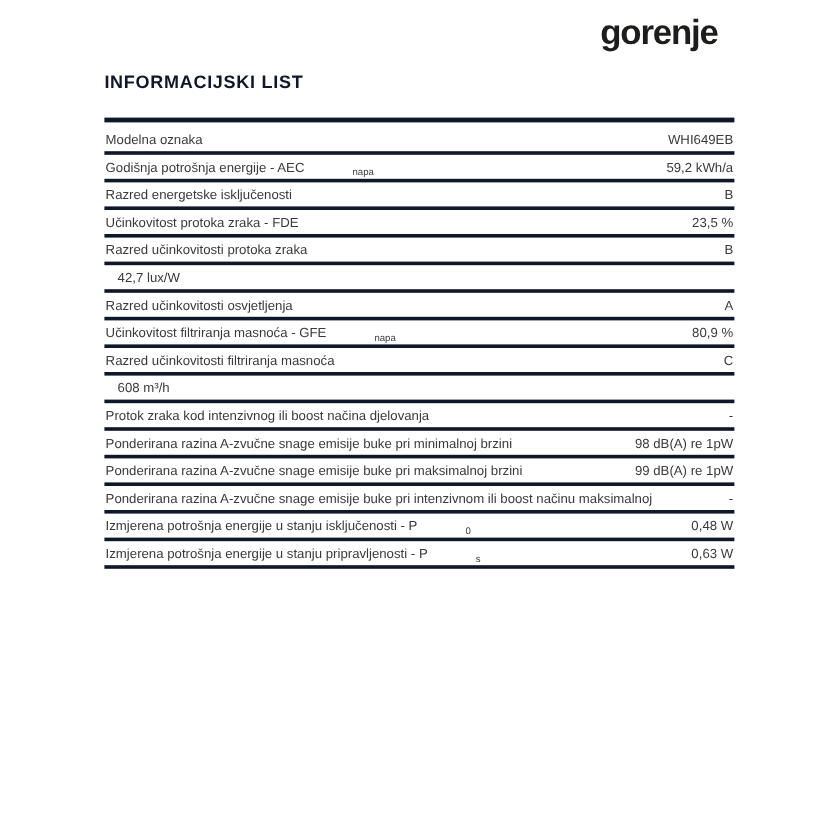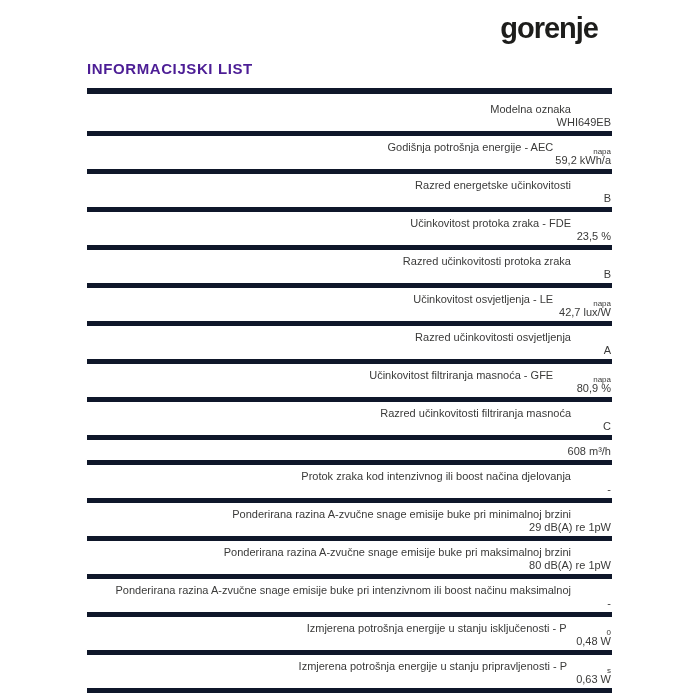--- a/index.html
+++ b/index.html
@@ -23,35 +23,34 @@
   .content {
     position: absolute;
     left: 87px;
     top: 60px;
     width: 525px;
   }
   .title {
     font-size: 15px;
     font-weight: bold;
     letter-spacing: 0.6px;
-    color: #4c1d95;
-    padding-bottom: 11px;
-    border-bottom: 6px solid #0f172a;
+    color: #0f172a;
+    padding-bottom: 21px;
+    border-bottom: 4px solid #0f172a;
   }
   .table { margin-top: 4px; }
   .row {
     display: flex;
     justify-content: space-between;
     align-items: flex-end;
     padding: 5px 1px 2px 1px;
-    border-bottom: 5px solid #0f172a;
+    border-bottom: 3px solid #0f172a;
     font-size: 11px;
     line-height: 13px;
     color: #3a3a39;
-    flex-direction: column;
   }
   .row .label { text-align: left; }
   .row .value { text-align: center; white-space: nowrap; padding-left: 10px; }
   sub { font-size: 8px; line-height: 0; margin-left: 40px; }
 </style>
 </head>
 <body>
 
 <div class="page">
 
@@ -66,36 +65,35 @@
         <div class="label"><span>Modelna oznaka</span><sub></sub></div>
         <div class="value">WHI649EB</div>
       </div>
 
       <div class="row">
         <div class="label"><span>Godišnja potrošnja energije - AEC</span><sub>napa</sub></div>
         <div class="value">59,2 kWh/a</div>
       </div>
 
       <div class="row">
-        <div class="label"><span>Razred energetske učinkovitosti</span><sub></sub></div>
+        <div class="label"><span>Razred energetske isključenosti</span><sub></sub></div>
         <div class="value">B</div>
       </div>
 
       <div class="row">
         <div class="label"><span>Učinkovitost protoka zraka - FDE</span><sub></sub></div>
         <div class="value">23,5 %</div>
       </div>
 
       <div class="row">
         <div class="label"><span>Razred učinkovitosti protoka zraka</span><sub></sub></div>
         <div class="value">B</div>
       </div>
 
       <div class="row">
-        <div class="label"><span>Učinkovitost osvjetljenja - LE</span><sub>napa</sub></div>
         <div class="value">42,7 lux/W</div>
       </div>
 
       <div class="row">
         <div class="label"><span>Razred učinkovitosti osvjetljenja</span><sub></sub></div>
         <div class="value">A</div>
       </div>
 
       <div class="row">
         <div class="label"><span>Učinkovitost filtriranja masnoća - GFE</span><sub>napa</sub></div>
@@ -112,26 +110,26 @@
         <div class="value">608 m³/h</div>
       </div>
 
       <div class="row">
         <div class="label"><span>Protok zraka kod intenzivnog ili boost načina djelovanja</span><sub></sub></div>
         <div class="value">-</div>
       </div>
 
       <div class="row">
         <div class="label"><span>Ponderirana razina A-zvučne snage emisije buke pri minimalnoj brzini</span><sub></sub></div>
-        <div class="value">29 dB(A) re 1pW</div>
+        <div class="value">98 dB(A) re 1pW</div>
       </div>
 
       <div class="row">
         <div class="label"><span>Ponderirana razina A-zvučne snage emisije buke pri maksimalnoj brzini</span><sub></sub></div>
-        <div class="value">80 dB(A) re 1pW</div>
+        <div class="value">99 dB(A) re 1pW</div>
       </div>
 
       <div class="row">
         <div class="label"><span>Ponderirana razina A-zvučne snage emisije buke pri intenzivnom ili boost načinu maksimalnoj</span><sub></sub></div>
         <div class="value">-</div>
       </div>
 
       <div class="row">
         <div class="label"><span>Izmjerena potrošnja energije u stanju isključenosti - P</span><sub>0</sub></div>
         <div class="value">0,48 W</div>

